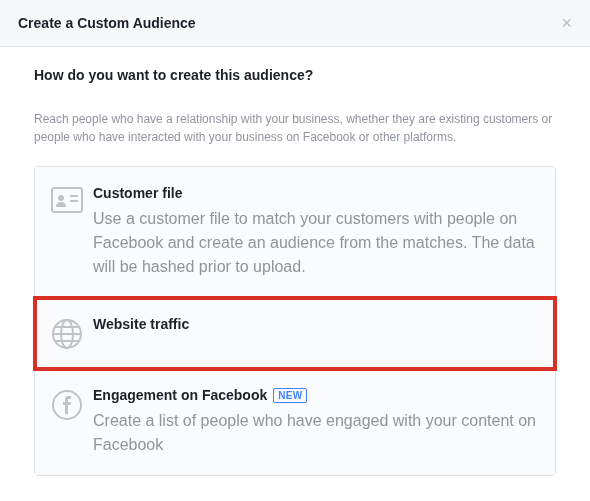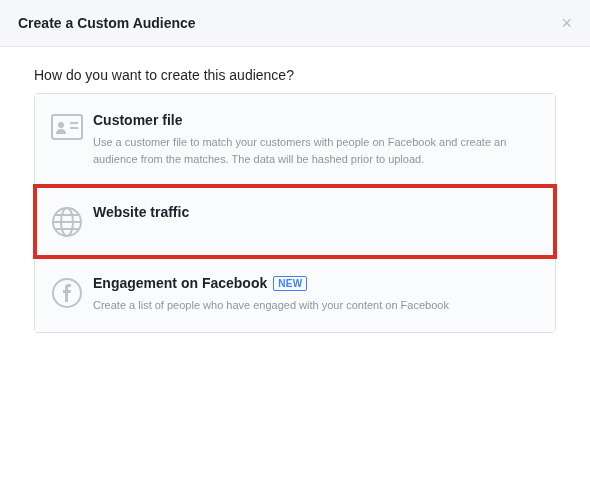--- a/index.html
+++ b/index.html
@@ -28,23 +28,23 @@
       color: #bdbdbd;
       cursor: pointer;
       line-height: 1;
       font-weight: 400;
     }
     .content {
       padding: 20px 34px 0 34px;
     }
     .question {
       font-size: 14px;
-      font-weight: 400;
+      font-weight: 700;
       color: #1d2129;
-      margin-bottom: 10px;
+      margin-bottom: 27px;
     }
     .subtext {
       font-size: 12px;
       color: #90949c;
       line-height: 1.5;
       margin-bottom: 20px;
     }
     .options {
       border: 1px solid #dddfe2;
       border-radius: 4px;
@@ -75,21 +75,21 @@
     .option-title {
       font-size: 14px;
       font-weight: 700;
       color: #1d2129;
       margin-bottom: 6px;
       display: flex;
       align-items: center;
       gap: 6px;
     }
     .option-desc {
-      font-size: 11px;
+      font-size: 16px;
       color: #90949c;
       line-height: 1.5;
     }
     .badge {
       font-size: 10px;
       color: #4080ff;
       border: 1px solid #4080ff;
       padding: 1px 4px;
       border-radius: 2px;
       font-weight: 600;
@@ -101,20 +101,21 @@
 </head>
 <body>
 
 <div class="header">
   <div class="header-title">Create a Custom Audience</div>
   <div class="close">×</div>
 </div>
 
 <div class="content">
   <div class="question">How do you want to create this audience?</div>
+  <div class="subtext">Reach people who have a relationship with your business, whether they are existing customers or people who have interacted with your business on Facebook or other platforms.</div>
 
   <div class="options">
 
     <div class="option">
       <div class="option-icon">
         <svg width="32" height="26" viewBox="0 0 32 26">
           <rect x="1" y="1" width="30" height="24" rx="2" fill="none" stroke="#bec2c9" stroke-width="2"></rect>
           <circle cx="10" cy="11" r="3" fill="#bec2c9"></circle>
           <path d="M5 20 Q5 15 10 15 Q15 15 15 20" fill="#bec2c9"></path>
           <line x1="19" y1="9" x2="27" y2="9" stroke="#bec2c9" stroke-width="2"></line>

